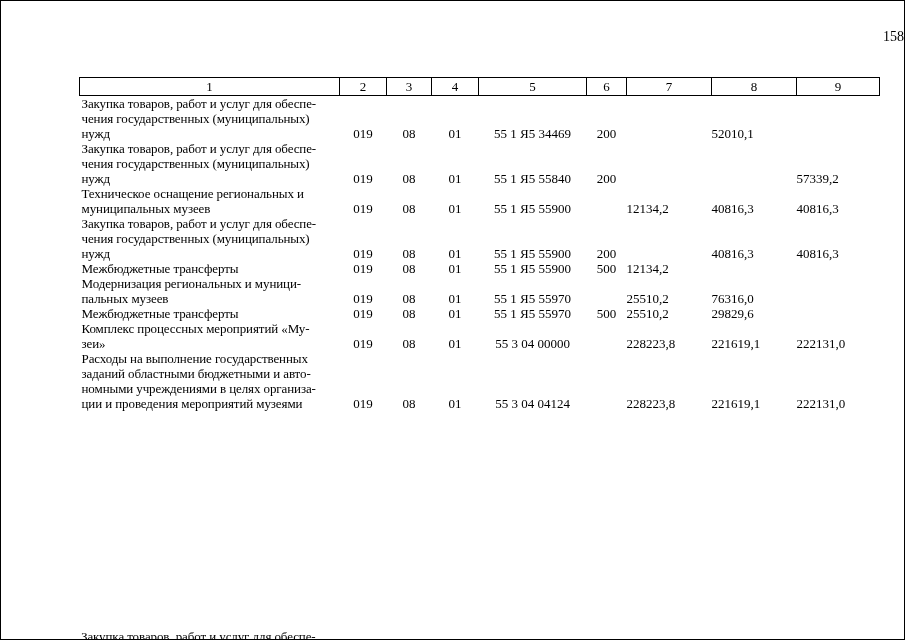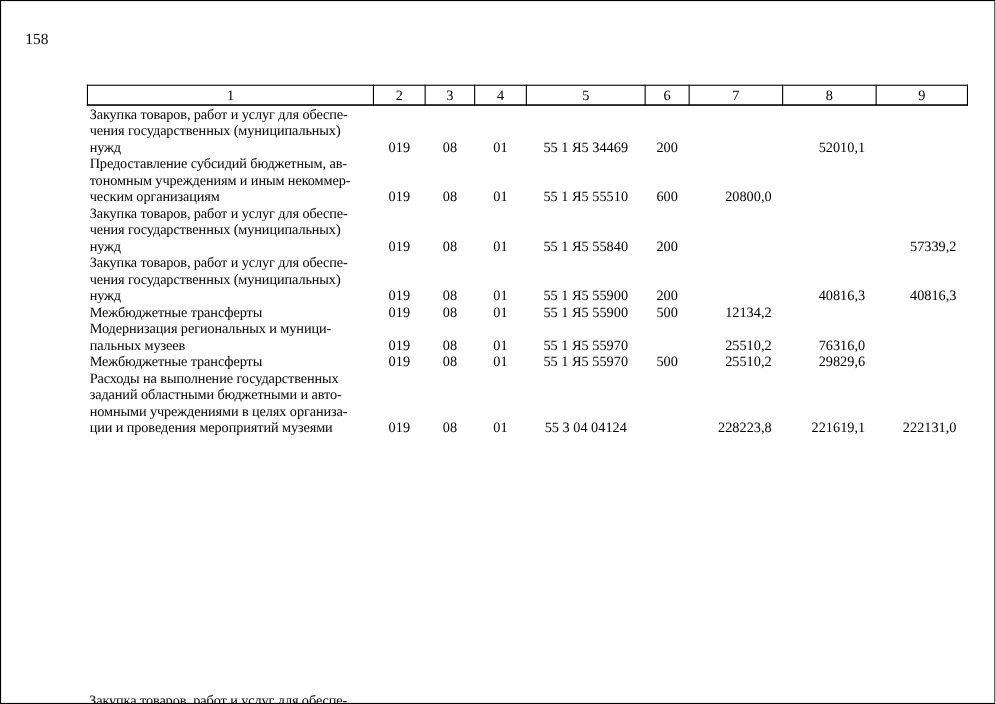--- a/index.html
+++ b/index.html
@@ -12,21 +12,21 @@
     background: #fff;
     color: #000;
     font-family: "Liberation Serif", "DejaVu Serif", serif;
     overflow: hidden;
   }
   .page-number {
     position: absolute;
     top: 28px;
     left: 0;
     right: 0;
-    text-align: left;
+    text-align: right;
     font-size: 14px;
     margin-left: 22px;
   }
   table.budget-table {
     position: absolute;
     top: 76px;
     left: 78px;
     width: 800px;
     border-collapse: collapse;
     table-layout: fixed;
@@ -50,21 +50,21 @@
     border: none;
   }
   td.c1 {
     white-space: pre-line;
     text-align: left;
     padding-left: 2px;
     padding-right: 3px;
     letter-spacing: -0.1px;
   }
   td.cc { text-align: center; }
-  td.amt { text-align: right; padding-right: 10px; }
+  td.amt { text-align: left; padding-right: 10px; }
   .partial-row {
     position: absolute;
     left: 80px;
     top: 628px;
     width: 258px;
     font-size: 13px;
     line-height: 15px;
     letter-spacing: -0.1px;
     white-space: nowrap;
     overflow: hidden;
@@ -111,49 +111,48 @@
     <td class="cc">08</td>
     <td class="cc">01</td>
     <td class="cc">55 1 Я5 34469</td>
     <td class="cc">200</td>
     <td class="amt"></td>
     <td class="amt">52010,1</td>
     <td class="amt"></td>
   </tr>
 
 
-  <tr>
-    <td class="c1">Предоставление субсидий бюджетным, ав-
-тономным учреждениям и иным некоммер-
-ческим организациям</td>
-    <td class="cc">019</td>
-    <td class="cc">08</td>
-    <td class="cc">01</td>
-    <td class="cc">55 1 Я5 55510</td>
-    <td class="cc">600</td>
-    <td class="amt">20800,0</td>
-    <td class="amt"></td>
-    <td class="amt"></td>
-  </tr>
 
 
   <tr>
     <td class="c1">Закупка товаров, работ и услуг для обеспе-
 чения государственных (муниципальных)
 нужд</td>
     <td class="cc">019</td>
     <td class="cc">08</td>
     <td class="cc">01</td>
     <td class="cc">55 1 Я5 55840</td>
     <td class="cc">200</td>
     <td class="amt"></td>
     <td class="amt"></td>
     <td class="amt">57339,2</td>
   </tr>
 
+  <tr>
+    <td class="c1">Техническое оснащение региональных и
+муниципальных музеев</td>
+    <td class="cc">019</td>
+    <td class="cc">08</td>
+    <td class="cc">01</td>
+    <td class="cc">55 1 Я5 55900</td>
+    <td class="cc"></td>
+    <td class="amt">12134,2</td>
+    <td class="amt">40816,3</td>
+    <td class="amt">40816,3</td>
+  </tr>
 
   <tr>
     <td class="c1">Закупка товаров, работ и услуг для обеспе-
 чения государственных (муниципальных)
 нужд</td>
     <td class="cc">019</td>
     <td class="cc">08</td>
     <td class="cc">01</td>
     <td class="cc">55 1 Я5 55900</td>
     <td class="cc">200</td>
@@ -193,20 +192,32 @@
     <td class="cc">019</td>
     <td class="cc">08</td>
     <td class="cc">01</td>
     <td class="cc">55 1 Я5 55970</td>
     <td class="cc">500</td>
     <td class="amt">25510,2</td>
     <td class="amt">29829,6</td>
     <td class="amt"></td>
   </tr>
 
+  <tr>
+    <td class="c1">Комплекс процессных мероприятий «Му-
+зеи»</td>
+    <td class="cc">019</td>
+    <td class="cc">08</td>
+    <td class="cc">01</td>
+    <td class="cc">55 3 04 00000</td>
+    <td class="cc"></td>
+    <td class="amt">228223,8</td>
+    <td class="amt">221619,1</td>
+    <td class="amt">222131,0</td>
+  </tr>
 
   <tr>
     <td class="c1">Расходы на выполнение государственных
 заданий областными бюджетными и авто-
 номными учреждениями в целях организа-
 ции и проведения мероприятий музеями</td>
     <td class="cc">019</td>
     <td class="cc">08</td>
     <td class="cc">01</td>
     <td class="cc">55 3 04 04124</td>

